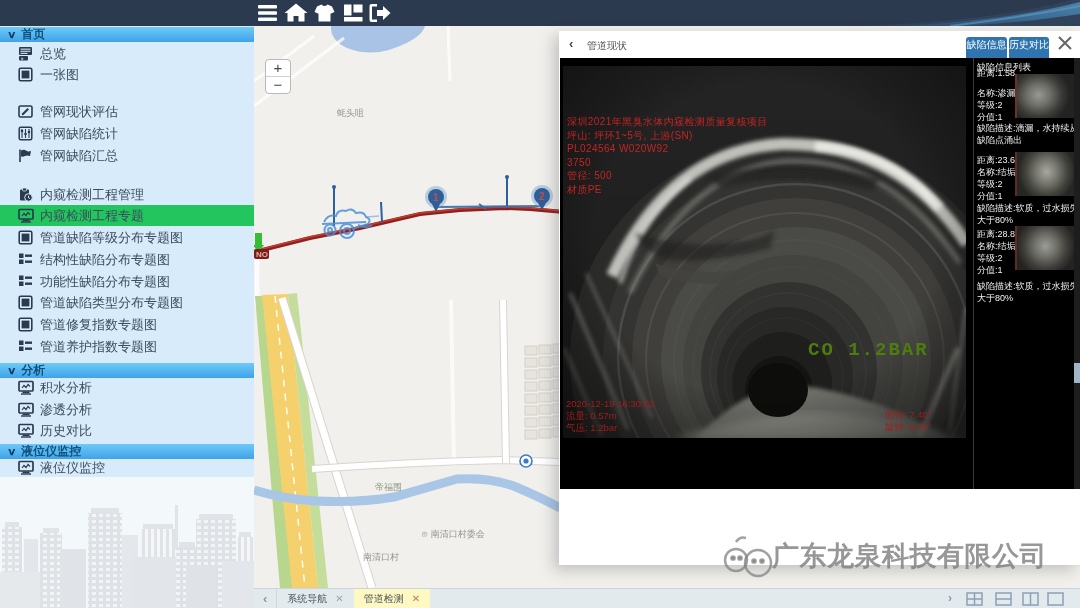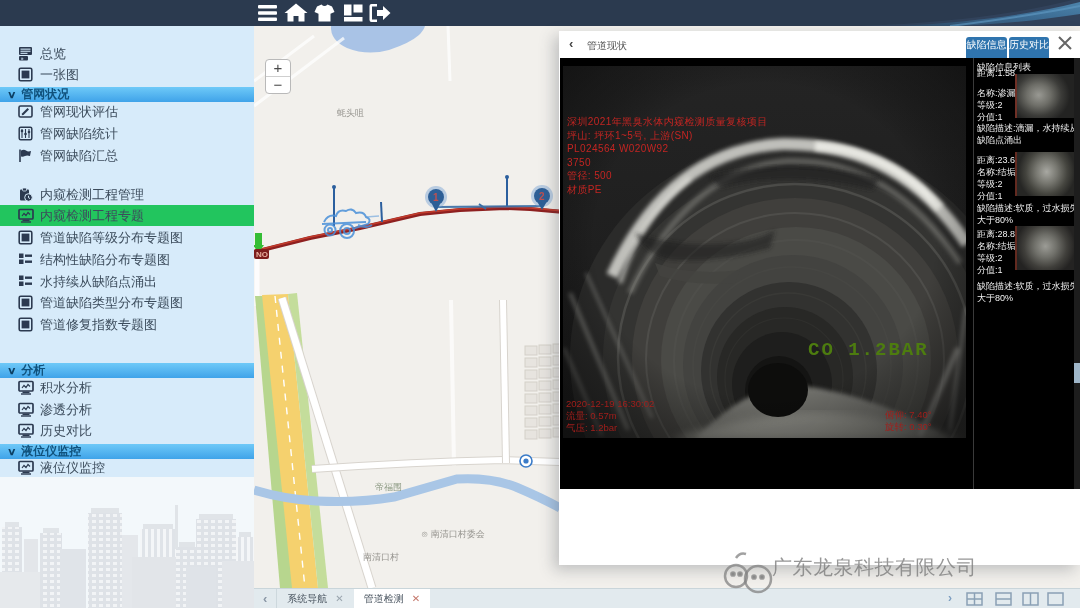--- a/index.html
+++ b/index.html
@@ -23,21 +23,21 @@
 
 #modal{position:absolute;left:559px;top:31px;width:521px;height:534px;background:#fff;box-shadow:-5px 5px 14px rgba(60,70,80,.28)}
 #mhead{position:absolute;left:0;top:0;width:521px;height:27px;background:#fff}
 #mbody{position:absolute;left:1px;top:27px;width:520px;height:431px;background:#000}
 .mbtn{position:absolute;top:6px;height:24px;background:#2f74ae;border-radius:3px;color:#fff;font-size:10px;line-height:16px;text-align:center}
 #dpanel{position:absolute;left:413px;top:0;width:107px;height:431px;color:#f2f2f2;font-size:9px;border-left:1px solid #3a3a3a}
 .dl{position:absolute;left:3px;white-space:nowrap}
 .thumb{position:absolute;left:41px;width:59px;height:44px}
 #mfoot{position:absolute;left:0;top:458px;width:521px;height:76px;background:#fff}
 
-#wm{position:absolute;left:772px;top:554px;color:rgba(125,125,125,.8);font-size:20px;font-weight:normal;letter-spacing:0.5px}
+#wm{position:absolute;left:772px;top:538px;color:rgba(125,125,125,.8);font-size:27px;font-weight:bold;letter-spacing:0.5px}
 </style></head>
 <body>
 <div id="app">
 
 <div id="map">
 <svg width="826" height="562" viewBox="0 0 826 562">
   <rect width="826" height="562" fill="#f2f0ec"></rect>
 
   <path d="M77 0 Q76 14 93 22 Q113 30 135 24 Q156 17 165 9 Q170 4 171 0 Z" fill="#a9c3e6"></path>
 
@@ -180,21 +180,21 @@
     <rect x="344" y="17" width="18.5" height="4.5"></rect>
   </g>
 
   <path d="M377 4 L371.5 4 Q369.5 4 369.5 6 L369.5 20 Q369.5 22 371.5 22 L377 22 L377 19.5 L372 19.5 L372 6.5 L377 6.5 Z" fill="#fff"></path>
   <path d="M377 10 L383 10 L383 6 L390.5 13 L383 20 L383 16 L377 16 Z" fill="#fff"></path>
 </svg>
 </div>
 
 <div id="sidebar">
 <div style="position:absolute;left:0;top:0;width:254px;height:451px;background:#d7ebfa"></div>
-<div class="shead" style="top:61px"><span class="chev">∨</span>管网状况</div>
+<div class="shead" style="top:1px"><span class="chev">∨</span>首页</div>
 <div class="shead" style="top:337px"><span class="chev">∨</span>分析</div>
 <div class="shead" style="top:418px"><span class="chev">∨</span>液位仪监控</div>
 <div class="mitem" style="top:16.5px">
         <svg width="15" height="15" viewBox="0 0 15 15">
           <rect x="1" y="1" width="13" height="8" rx="1" fill="#2c3a50"></rect>
           <rect x="2.5" y="2.6" width="10" height="1.1" fill="#cfe5f5"></rect>
           <rect x="2.5" y="4.7" width="10" height="1.1" fill="#cfe5f5"></rect>
           <rect x="2.5" y="6.8" width="7" height="1.1" fill="#cfe5f5"></rect>
           <rect x="1" y="10" width="9" height="4.6" rx="1" fill="#2c3a50"></rect>
           <text x="3" y="13.8" font-size="4.5" fill="#cfe5f5" font-weight="bold">»</text>
@@ -266,35 +266,44 @@
         </svg>
         <span class="txt">结构性缺陷分布专题图</span>
       </div>
 <div class="mitem" style="top:244.5px">
         <svg width="15" height="15" viewBox="0 0 15 15">
           <rect x="1" y="1.5" width="4.5" height="4.5" fill="#2c3a50"></rect>
           <rect x="7" y="2.5" width="7" height="2.4" fill="#2c3a50"></rect>
           <rect x="1" y="7.5" width="4.5" height="4.5" fill="#2c3a50"></rect>
           <rect x="7" y="8.5" width="7" height="2.4" fill="#2c3a50"></rect>
         </svg>
-        <span class="txt">水持续从缺陷点涌出</span>
+        <span class="txt">功能性缺陷分布专题图</span>
       </div>
 <div class="mitem" style="top:265.5px">
         <svg width="15" height="15" viewBox="0 0 15 15">
           <rect x="1.2" y="1.2" width="12.6" height="12.6" rx="1.5" fill="none" stroke="#2c3a50" stroke-width="1.6"></rect>
           <rect x="3.6" y="3.6" width="7.8" height="7.8" fill="#2c3a50"></rect>
         </svg>
         <span class="txt">管道缺陷类型分布专题图</span>
       </div>
 <div class="mitem" style="top:287.5px">
         <svg width="15" height="15" viewBox="0 0 15 15">
           <rect x="1.2" y="1.2" width="12.6" height="12.6" rx="1.5" fill="none" stroke="#2c3a50" stroke-width="1.6"></rect>
           <rect x="3.6" y="3.6" width="7.8" height="7.8" fill="#2c3a50"></rect>
         </svg>
         <span class="txt">管道修复指数专题图</span>
+      </div>
+<div class="mitem" style="top:309.5px">
+        <svg width="15" height="15" viewBox="0 0 15 15">
+          <rect x="1" y="1.5" width="4.5" height="4.5" fill="#2c3a50"></rect>
+          <rect x="7" y="2.5" width="7" height="2.4" fill="#2c3a50"></rect>
+          <rect x="1" y="7.5" width="4.5" height="4.5" fill="#2c3a50"></rect>
+          <rect x="7" y="8.5" width="7" height="2.4" fill="#2c3a50"></rect>
+        </svg>
+        <span class="txt">管道养护指数专题图</span>
       </div>
 <div class="mitem" style="top:350.5px">
         <svg width="16" height="15" viewBox="0 0 16 15">
           <rect x="1" y="1.5" width="14" height="9.5" rx="1" fill="none" stroke="#2c3a50" stroke-width="1.7"></rect>
           <path d="M4 8 L6 5.5 L8 7.5 L10 4.5 L12 6.5" stroke="#2c3a50" stroke-width="1.2" fill="none"></path>
           <rect x="4.5" y="11.5" width="7" height="1.6" fill="#2c3a50"></rect>
           <rect x="3" y="13.3" width="10" height="1.4" fill="#2c3a50"></rect>
         </svg>
         <span class="txt">积水分析</span>
       </div>
@@ -488,21 +497,21 @@
       <div class="abs" style="left:0;top:305px;width:6px;height:20px;background:#9fb6c9"></div>
     </div>
   </div>
   <div id="mfoot"></div>
 </div>
 
 <div id="botbar">
   <span style="position:absolute;left:9px;top:2px;font-size:13px;color:#8a97a5;font-weight:bold">‹</span>
   <div style="position:absolute;left:22px;top:0;width:1px;height:20px;background:#cdd8dd"></div>
   <div style="position:absolute;left:23px;top:0;width:77px;height:20px;line-height:19px;text-align:center;color:#4a5560">系统导航<span style="color:#9aa5ae;margin-left:8px">✕</span></div>
-  <div style="position:absolute;left:100px;top:0;width:76px;height:20px;background:#ffffff;line-height:19px;text-align:center;color:#4a5560">管道检测<span style="color:#c4766a;margin-left:8px">✕</span></div>
+  <div style="position:absolute;left:100px;top:0;width:76px;height:20px;background:#fef9c3;line-height:19px;text-align:center;color:#4a5560">管道检测<span style="color:#c4766a;margin-left:8px">✕</span></div>
   <span style="position:absolute;left:694px;top:2px;font-size:12px;color:#7d9ec0;font-weight:bold">›</span>
   <svg style="position:absolute;left:712px;top:3px" width="120" height="14" viewBox="0 0 120 14" fill="none" stroke="#8aa0b5" stroke-width="1.5">
     <rect x="1" y="1" width="15" height="12"></rect>
         <line x1="8.5" y1="1" x2="8.5" y2="13"></line>
         <line x1="1" y1="7" x2="16" y2="7"></line>
     <rect x="30" y="1" width="15" height="12"></rect>
         <line x1="30" y1="7" x2="45" y2="7"></line>
     <rect x="57" y="1" width="15" height="12"></rect>
         <line x1="64.5" y1="1" x2="64.5" y2="13"></line>
     <rect x="82" y="1" width="15" height="12"></rect>

